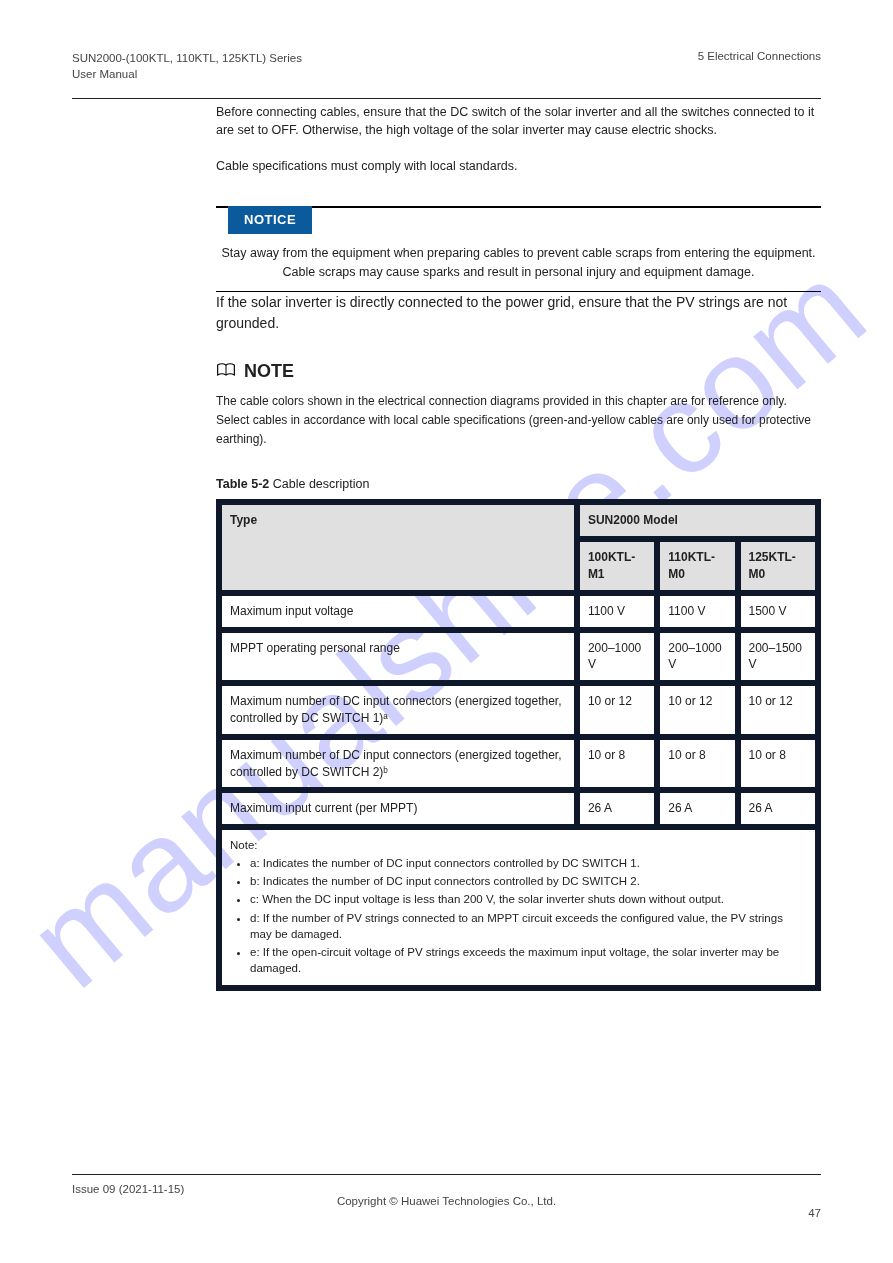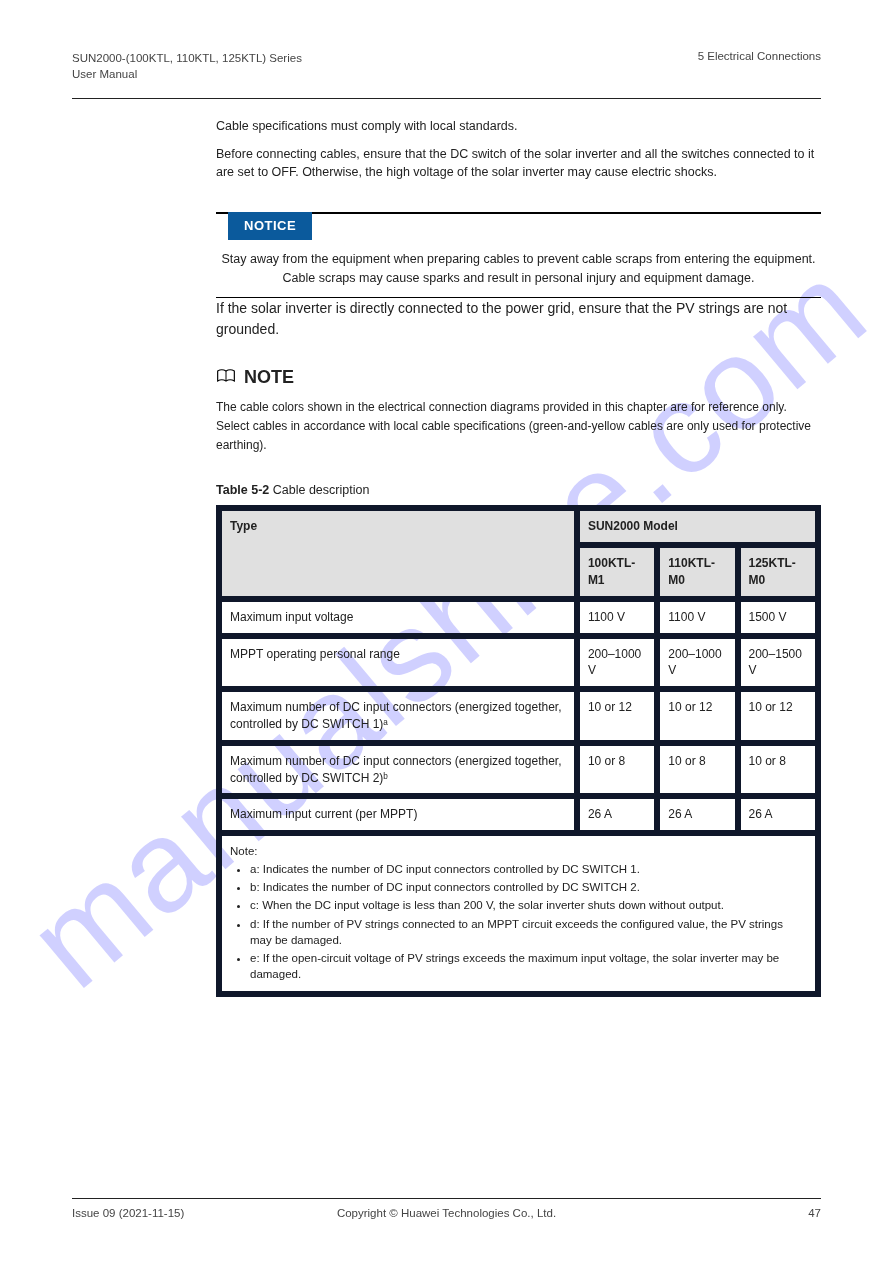--- a/index.html
+++ b/index.html
@@ -22,41 +22,41 @@
   .notetext { margin-top: 8px; font-size: 12px; line-height: 1.6; }
   .table-title { margin: 26px 0 6px 0; font-size: 12.5px; }
   table.spec { width: 100%; border-collapse: collapse; font-size: 12px; }
   table.spec th, table.spec td { border: 6px solid #0f172a; padding: 7px 8px; text-align: left; vertical-align: top; line-height: 1.4; }
   table.spec th { background: #e0e0e0; font-weight: bold; }
   .footnote-cell { font-size: 11.5px; line-height: 1.5; padding: 10px 8px; }
   .footnote-cell ul { list-style: disc; padding-left: 20px; }
   .footnote-cell li { margin: 2px 0; }
   .footer { position: absolute; bottom: 44px; left: 72px; right: 72px; font-size: 11.5px; color: #444; }
   .hr-foot { border: none; border-top: 1px solid #222; margin-bottom: 8px; }
-  .footrow { display: flex; justify-content: flex-end; }
+  .footrow { display: flex; justify-content: flex-end; flex-direction: column; }
   .footrow .fc { flex: 1; }
   .footrow .fc.center { text-align: center; }
   .footrow .fc.right { text-align: right; }
 </style>
 </head>
 <body>
 <div class="page">
   <div class="watermark">manualshive.com</div>
 
   <div class="content">
     <div class="topbar">
       <div class="left">SUN2000-(100KTL, 110KTL, 125KTL) Series
 User Manual</div>
       <div class="right">5 Electrical Connections</div>
     </div>
     <hr class="hr-full">
 
     <div class="body">
+      <p class="para" style="margin-top:4px">Before connecting cables, ensure that the DC switch of the solar inverter and all the switches connected to it are set to OFF. Otherwise, the high voltage of the solar inverter may cause electric shocks.</p>
       <p class="para">Cable specifications must comply with local standards.</p>
-      <p class="para" style="margin-top:4px">Before connecting cables, ensure that the DC switch of the solar inverter and all the switches connected to it are set to OFF. Otherwise, the high voltage of the solar inverter may cause electric shocks.</p>
 
       <div class="noticebox">
         <span class="notice-lbl">NOTICE</span>
         <p class="notice-txt">Stay away from the equipment when preparing cables to prevent cable scraps from entering the equipment. Cable scraps may cause sparks and result in personal injury and equipment damage.</p>
       </div>
 
       <p class="subpara">If the solar inverter is directly connected to the power grid, ensure that the PV strings are not grounded.</p>
 
       <div class="notehdr">
         <span class="book-icon">

